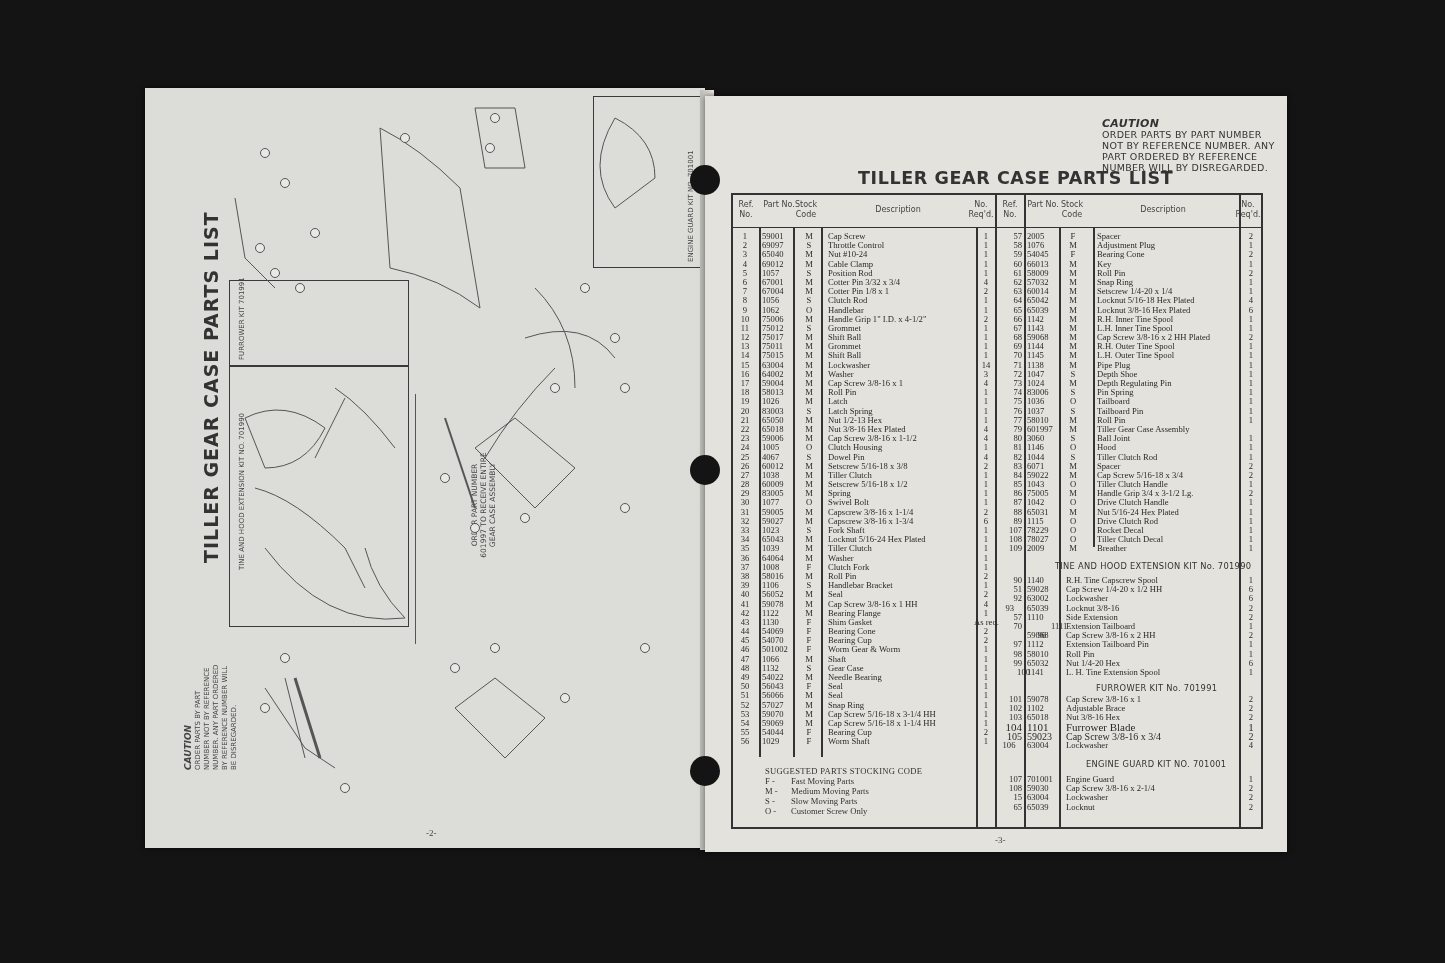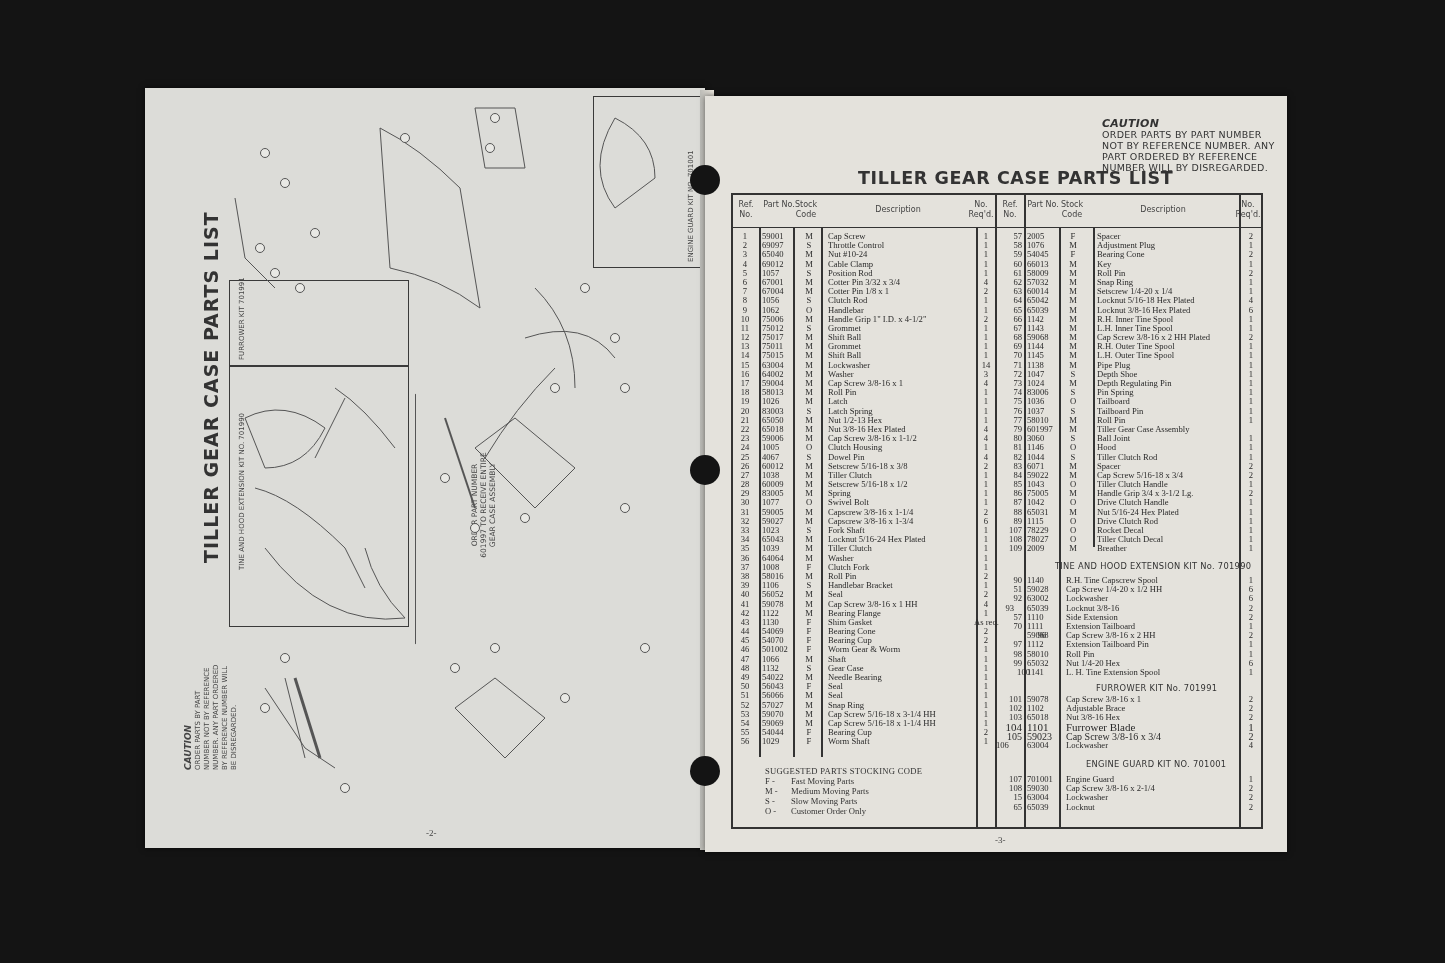--- a/index.html
+++ b/index.html
@@ -182,21 +182,21 @@
       <span style="position: absolute; left: 245px; width: 20px; text-align: center; white-space: nowrap;">2</span>
     </div>
     <div style="position: relative; height: 9.2px; font-size: 8.6px; line-height: 9.2px; width: 265px;">
       <span style="position: absolute; left: 0px; width: 26px; text-align: right; white-space: nowrap;">57</span>
       <span style="position: absolute; left: 31px; width: 40px; text-align: left; white-space: nowrap;">1110</span>
       <span style="position: absolute; left: 70px; width: 170px; text-align: left; white-space: nowrap;">Side Extension</span>
       <span style="position: absolute; left: 245px; width: 20px; text-align: center; white-space: nowrap;">2</span>
     </div>
     <div style="position: relative; height: 9.2px; font-size: 8.6px; line-height: 9.2px; width: 265px;">
       <span style="position: absolute; left: 0px; width: 26px; text-align: right; white-space: nowrap;">70</span>
-      <span style="position: absolute; left: 31px; width: 40px; text-align: left; white-space: nowrap;">1111</span>
+      <span style="position: absolute; left: 31px; width: 40px; text-align: left; white-space: nowrap; padding-left: 24px;">1111</span>
       <span style="position: absolute; left: 70px; width: 170px; text-align: left; white-space: nowrap;">Extension Tailboard</span>
       <span style="position: absolute; left: 245px; width: 20px; text-align: center; white-space: nowrap;">1</span>
     </div>
     <div style="position: relative; height: 9.2px; font-size: 8.6px; line-height: 9.2px; width: 265px;">
       <span style="position: absolute; left: 0px; width: 26px; text-align: right; white-space: nowrap; margin-left: 24px;">96</span>
       <span style="position: absolute; left: 31px; width: 40px; text-align: left; white-space: nowrap;">59068</span>
       <span style="position: absolute; left: 70px; width: 170px; text-align: left; white-space: nowrap;">Cap Screw 3/8-16 x 2 HH</span>
       <span style="position: absolute; left: 245px; width: 20px; text-align: center; white-space: nowrap;">2</span>
     </div>
     <div style="position: relative; height: 9.2px; font-size: 8.6px; line-height: 9.2px; width: 265px;">
@@ -249,21 +249,21 @@
       <span style="position: absolute; left: 70px; width: 170px; text-align: left; white-space: nowrap;">Furrower Blade</span>
       <span style="position: absolute; left: 245px; width: 20px; text-align: center; white-space: nowrap;">1</span>
     </div>
     <div style="position: relative; height: 9.2px; font-size: 10px; line-height: 9.2px; width: 265px;">
       <span style="position: absolute; left: 0px; width: 26px; text-align: right; white-space: nowrap;">105</span>
       <span style="position: absolute; left: 31px; width: 40px; text-align: left; white-space: nowrap;">59023</span>
       <span style="position: absolute; left: 70px; width: 170px; text-align: left; white-space: nowrap;">Cap Screw 3/8-16 x 3/4</span>
       <span style="position: absolute; left: 245px; width: 20px; text-align: center; white-space: nowrap;">2</span>
     </div>
     <div style="position: relative; height: 9.2px; font-size: 8.6px; line-height: 9.2px; width: 265px;">
-      <span style="position: absolute; left: 0px; width: 26px; text-align: left; white-space: nowrap;">106</span>
+      <span style="position: absolute; left: 0px; width: 26px; text-align: center; white-space: nowrap;">106</span>
       <span style="position: absolute; left: 31px; width: 40px; text-align: left; white-space: nowrap;">63004</span>
       <span style="position: absolute; left: 70px; width: 170px; text-align: left; white-space: nowrap;">Lockwasher</span>
       <span style="position: absolute; left: 245px; width: 20px; text-align: center; white-space: nowrap;">4</span>
     </div>
   </div>
 <div id="kit2" style="position:absolute;left:996px;top:775px;">
     <div style="position: relative; height: 9.2px; font-size: 8.6px; line-height: 9.2px; width: 265px;">
       <span style="position: absolute; left: 0px; width: 26px; text-align: right; white-space: nowrap;">107</span>
       <span style="position: absolute; left: 31px; width: 40px; text-align: left; white-space: nowrap;">701001</span>
       <span style="position: absolute; left: 70px; width: 170px; text-align: left; white-space: nowrap;">Engine Guard</span>
@@ -287,16 +287,16 @@
       <span style="position: absolute; left: 70px; width: 170px; text-align: left; white-space: nowrap;">Locknut</span>
       <span style="position: absolute; left: 245px; width: 20px; text-align: center; white-space: nowrap;">2</span>
     </div>
   </div>
 
 <div class="legend">
   <div class="t">SUGGESTED PARTS STOCKING CODE</div>
   <div class="row"><span>F -</span><i style="font-style:normal">Fast Moving Parts</i></div>
   <div class="row"><span>M -</span><i style="font-style:normal">Medium Moving Parts</i></div>
   <div class="row"><span>S -</span><i style="font-style:normal">Slow Moving Parts</i></div>
-  <div class="row"><span>O -</span><i style="font-style:normal">Customer Order Only</i></div>
+  <div class="row"><span>O -</span><i style="font-style:normal">Customer Screw Only</i></div>
 </div>
 
 <div class="pagenum" style="left:995px;top:835px;">-3-</div>
 
 </body></html>

